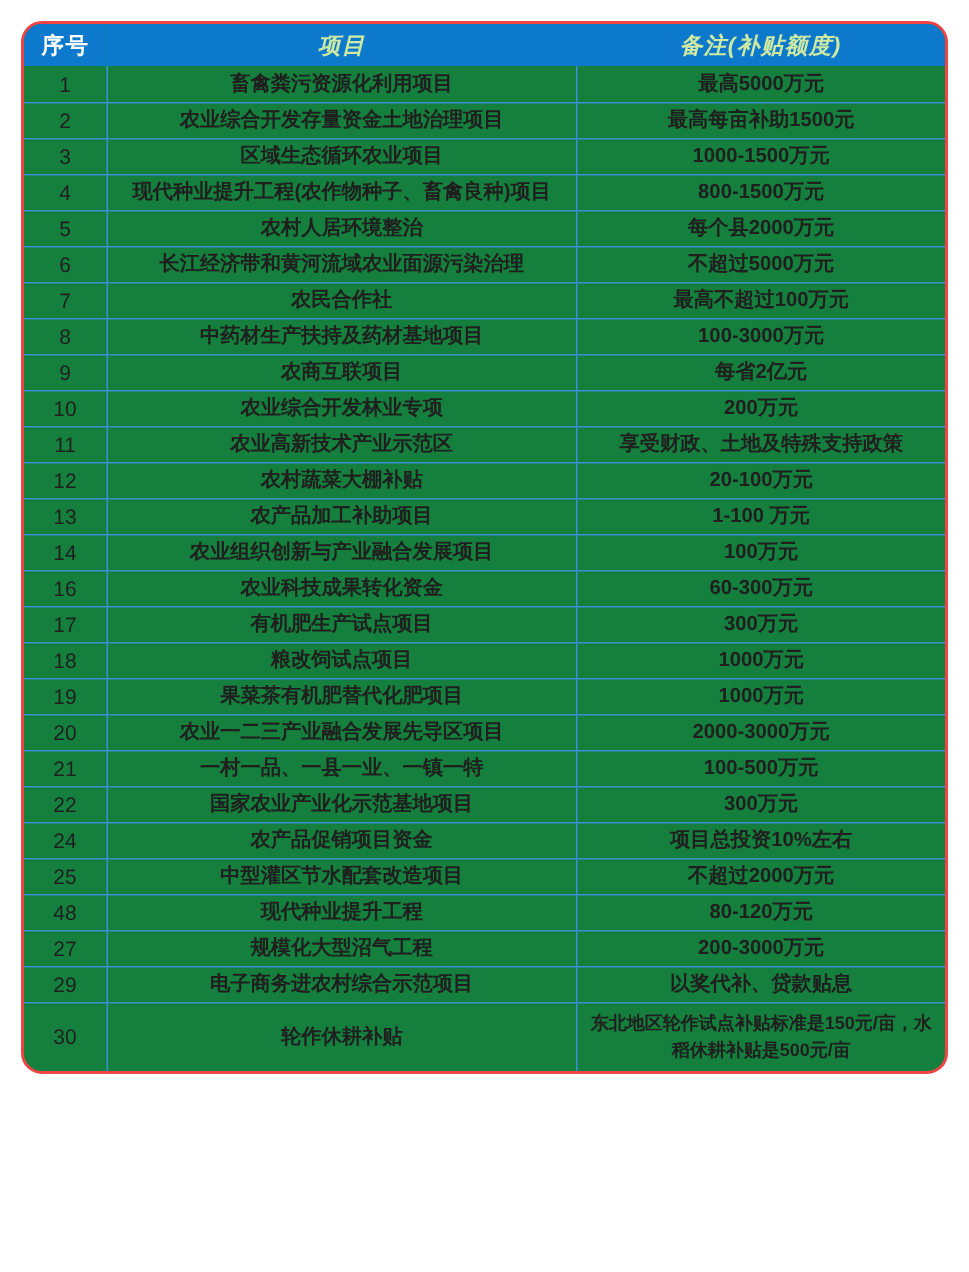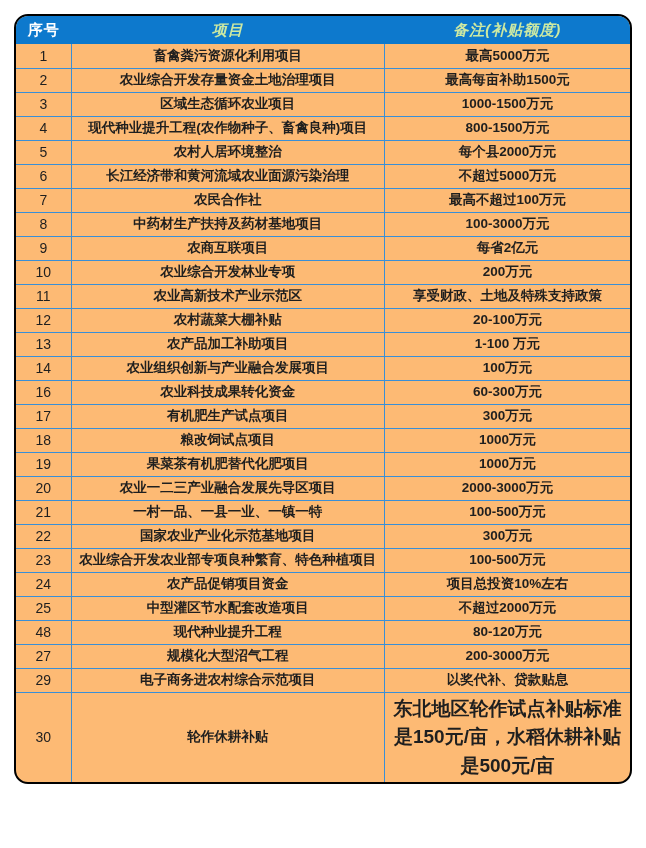--- a/index.html
+++ b/index.html
@@ -5,24 +5,24 @@
   * { margin: 0; padding: 0; box-sizing: border-box; }
   html, body {
     width: 646px; height: 848px;
     background: #ffffff;
     font-family: "Liberation Sans", sans-serif;
   }
   .card {
     position: absolute;
     left: 14px; top: 14px;
     width: 618px;
-    border: 2px solid #000000;
+    border: 2px solid #ef4444;
     border-radius: 14px;
     overflow: hidden;
-    background: #fdba74;
+    background: #15803d;
   }
   table {
     width: 100%;
     border-collapse: collapse;
     table-layout: fixed;
   }
   thead th {
     background: #0d79cd;
     height: 28px;
     font-size: 15px;
@@ -41,21 +41,21 @@
     font-weight: 700;
     color: #1f1f1f;
     border-bottom: 1.5px solid #3a8fd6;
     padding: 1px 6px;
     overflow: hidden;
   }
   tbody tr:last-child td { border-bottom: none; }
   tbody td:not(:last-child) { border-right: 1.5px solid #3a8fd6; }
   td.serial-cell { font-weight: 400; font-size: 14px; }
   tr.tall-row td { height: 46px; }
-  tr.tall-row td.remark-cell { line-height: 1.5; font-size: 19px; padding: 2px 8px; }
+  tr.tall-row td.remark-cell { line-height: 1.5; font-size: 12px; padding: 2px 8px; }
 </style>
 </head>
 <body>
 
 <div class="card">
   <table>
     <colgroup>
       <col style="width:9%">
       <col style="width:51%">
       <col style="width:40%">
@@ -167,25 +167,20 @@
     <td class="serial-cell">21</td>
     <td class="project-cell">一村一品、一县一业、一镇一特</td>
     <td class="remark-cell">100-500万元</td>
   </tr>
         <tr>
     <td class="serial-cell">22</td>
     <td class="project-cell">国家农业产业化示范基地项目</td>
     <td class="remark-cell">300万元</td>
   </tr>
         <tr>
-    <td class="serial-cell">23</td>
-    <td class="project-cell">农业综合开发农业部专项良种繁育、特色种植项目</td>
-    <td class="remark-cell">100-500万元</td>
-  </tr>
-        <tr>
     <td class="serial-cell">24</td>
     <td class="project-cell">农产品促销项目资金</td>
     <td class="remark-cell">项目总投资10%左右</td>
   </tr>
         <tr>
     <td class="serial-cell">25</td>
     <td class="project-cell">中型灌区节水配套改造项目</td>
     <td class="remark-cell">不超过2000万元</td>
   </tr>
         <tr>

